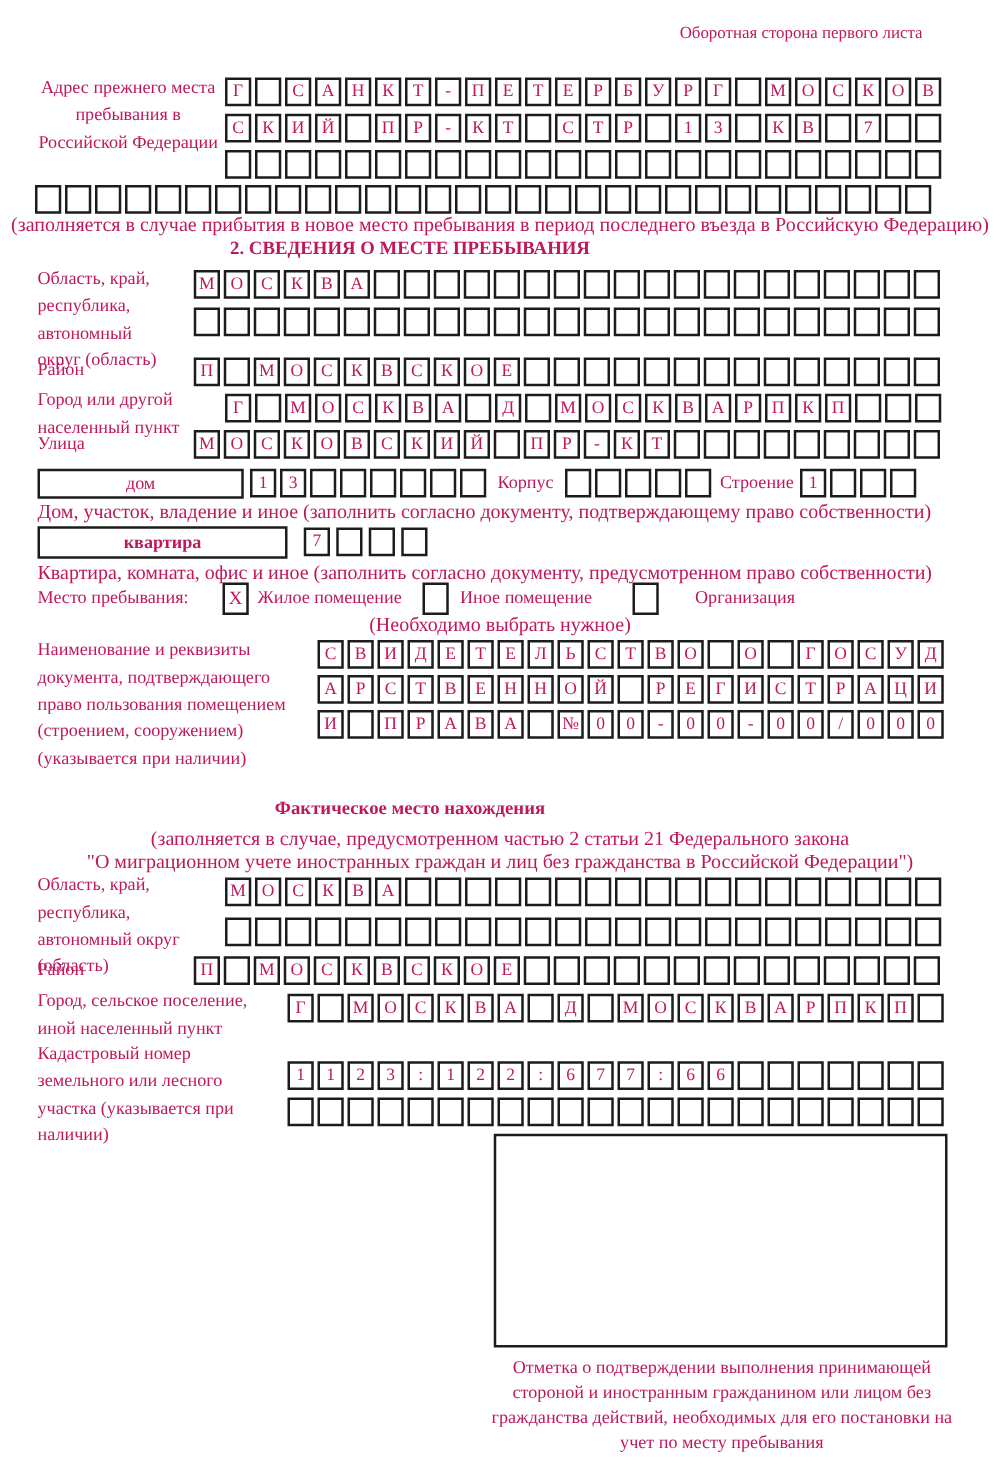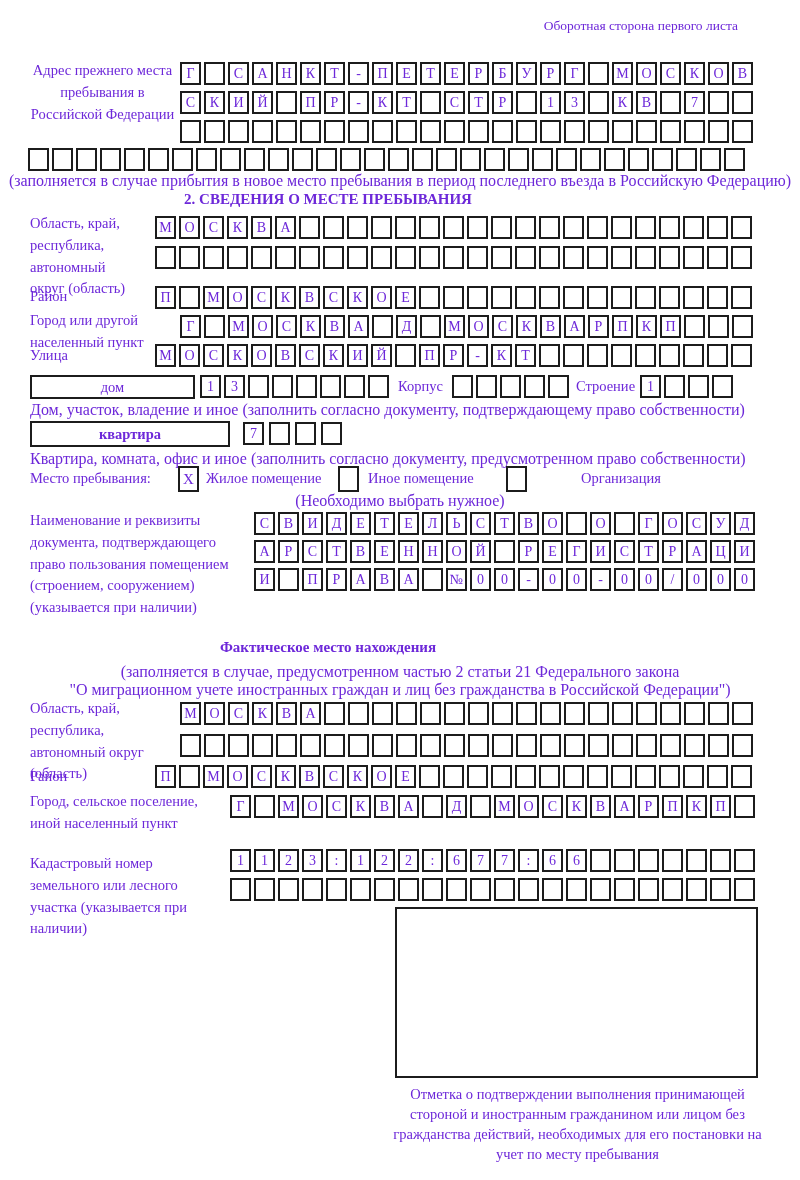--- a/index.html
+++ b/index.html
@@ -1,18 +1,18 @@
 <!DOCTYPE html>
 <html><head>
 <meta charset="utf-8">
 <style>
   html,body { margin:0; padding:0; background:#fff; }
   .page {
     position:relative; width:800px; height:1180px; background:#ffffff;
-    font-family:"Liberation Serif","DejaVu Serif",serif; color:#6d28d9;
+    font-family:"Liberation Serif","DejaVu Serif",serif; color:#be185d;
     overflow:hidden;
   }
   .abs { position:absolute; }
   .lbl { font-size:14.5px; line-height:1.5; }
   .cap { font-size:16px; }
   .ttl { font-size:15px; font-weight:bold; text-align:center; width:656px; }
   .ctr { text-align:center; }
   .cellrow { display:flex; gap:3px; }
   .cell {
     width:21px; height:23px; box-sizing:border-box;
@@ -333,21 +333,21 @@
       <span class="cell"></span>
     </div>
   <div class="abs cap" style="top:450px; left:30px; width:740px;">Квартира, комната, офис и иное (заполнить согласно документу, предусмотренном право собственности)</div>
 
   <div class="abs lbl" style="top:468px; left:30px;">Место пребывания:</div>
   <div class="abs chk" style="top:466px; left:178px;">X</div>
   <div class="abs lbl" style="top:468px; left:206px;">Жилое помещение</div>
   <div class="abs chk" style="top:466px; left:338px;"></div>
   <div class="abs lbl" style="top:468px; left:368px;">Иное помещение</div>
   <div class="abs chk" style="top:466px; left:506px;"></div>
-  <div class="abs lbl" style="top:468px; left:556px;margin-left:25px;">Организация</div>
+  <div class="abs lbl" style="top:468px; left:556px;">Организация</div>
   <div class="abs cap" style="top:492px; left:200px; width:400px; text-align:center;">(Необходимо выбрать нужное)</div>
 
   <div class="abs lbl" style="top:510px; left:30px; width:212px;">Наименование и реквизиты документа, подтверждающего право пользования помещением (строением, сооружением) (указывается при наличии)</div>
   <div class="abs cellrow" style="top:512px; left:254px;">
       <span class="cell">С</span>
       <span class="cell">В</span>
       <span class="cell">И</span>
       <span class="cell">Д</span>
       <span class="cell">Е</span>
       <span class="cell">Т</span>
@@ -520,21 +520,21 @@
       <span class="cell">К</span>
       <span class="cell">В</span>
       <span class="cell">А</span>
       <span class="cell">Р</span>
       <span class="cell">П</span>
       <span class="cell">К</span>
       <span class="cell">П</span>
       <span class="cell"></span>
     </div>
 
-  <div class="abs lbl" style="top:833px; left:30px; width:170px;margin-top:20px;">Кадастровый номер земельного или лесного участка (указывается при наличии)</div>
+  <div class="abs lbl" style="top:833px; left:30px; width:170px;">Кадастровый номер земельного или лесного участка (указывается при наличии)</div>
   <div class="abs cellrow" style="top:849px; left:230px;">
       <span class="cell">1</span>
       <span class="cell">1</span>
       <span class="cell">2</span>
       <span class="cell">3</span>
       <span class="cell">:</span>
       <span class="cell">1</span>
       <span class="cell">2</span>
       <span class="cell">2</span>
       <span class="cell">:</span>

